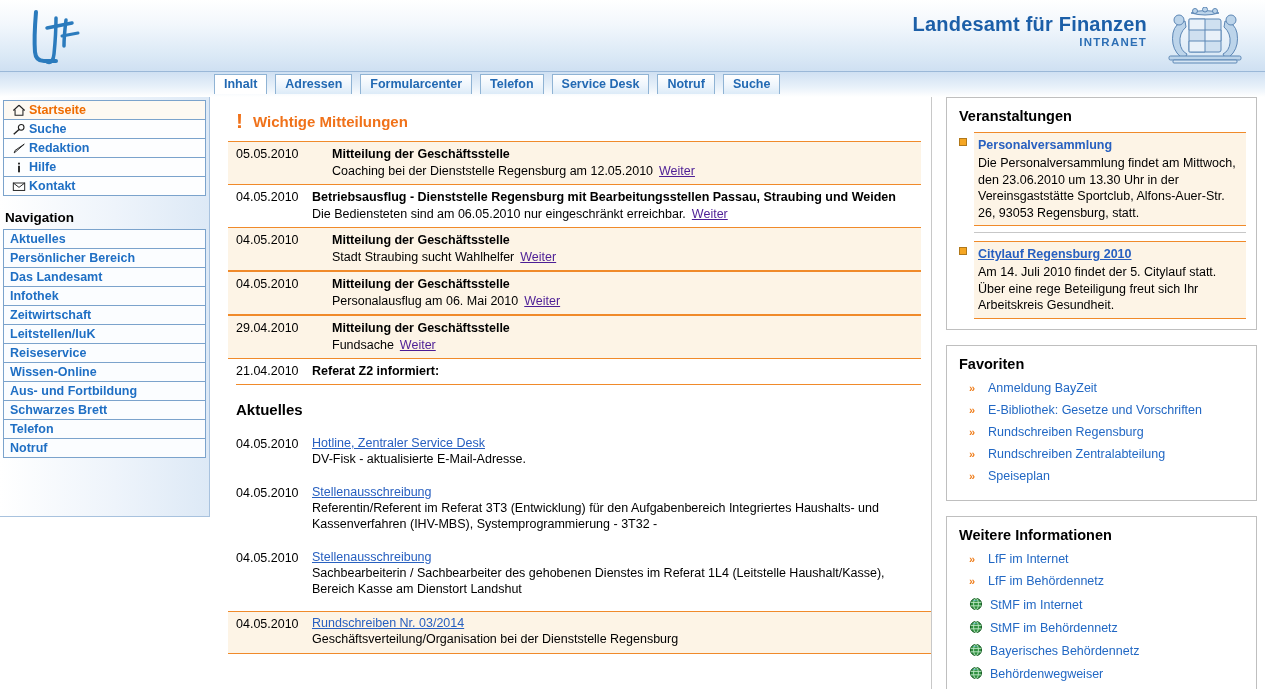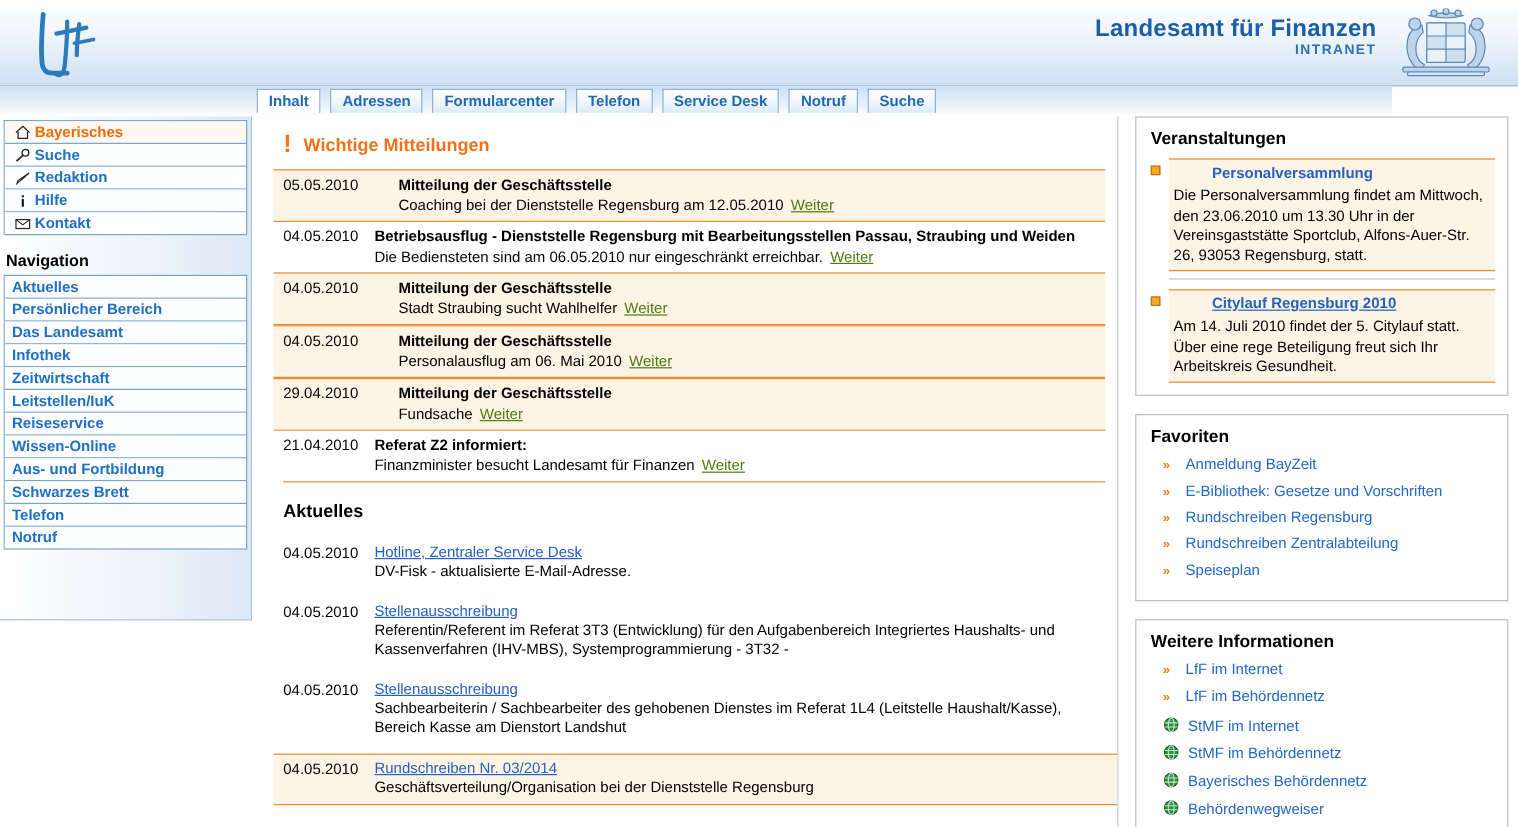--- a/index.html
+++ b/index.html
@@ -34,21 +34,21 @@
     font-size: 11.5px; font-weight: bold; color: #2d6fb5;
     letter-spacing: 1.2px; margin-top: 0;
   }
   #coat-of-arms {
     position: absolute; right: 10px; top: 7px; width: 100px; height: 58px;
   }
 
   
   #tabbar {
     position: absolute; left: 0; top: 72px;
-    width: 1160px; height: 25px;
+    width: 1265px; height: 25px;
     background: linear-gradient(to bottom,#cfe0f2 0%, #e8f1fa 60%, #ffffff 100%);
   }
   #tabbar-inner { position: absolute; left: 214px; top: 2px; display: flex; gap: 8px; }
   .tab {
     height: 20px; padding: 0 9px;
     background: linear-gradient(to bottom,#ffffff 0%, #eef5fc 55%, #dcebf8 100%);
     border: 1px solid #8fb3d4; border-bottom: none;
     font-size: 12.5px; font-weight: bold; color: #2269b3;
     line-height: 19px; white-space: nowrap; cursor: pointer;
   }
@@ -119,21 +119,21 @@
   .msg {
     display: flex; padding: 4px 0 5px 8px;
     font-size: 12.5px; color: #000;
   }
   .msg.alt { background: #fdf4e6; border-top: 1px solid #f08a2a; border-bottom: 1px solid #f08a2a; gap: 20px; }
   .msg.plain { background: #ffffff; }
   .msg-date { flex: 0 0 76px; font-size: 12.5px; color: #000; padding-top: 1px; }
   .msg-body { flex: 1; }
   .msg-head { font-weight: bold; font-size: 12.5px; line-height: 16px; }
   .msg-text { font-size: 12.5px; line-height: 16px; margin-top: 1px; }
-  .weiter { color: #4d7c0f; text-decoration: underline; cursor: pointer; margin-left: 6px; }
+  .weiter { color: #4c1d95; text-decoration: underline; cursor: pointer; margin-left: 6px; }
 
   #aktuelles-sep { height: 1px; background: #f08a2a; margin: 0 10px 0 8px; }
   #aktuelles-title { font-size: 15px; font-weight: bold; color: #000; margin: 16px 0 14px 8px; }
 
   .akt {
     display: flex; padding: 4px 0 6px 8px;
     font-size: 12.5px;
   }
   .akt.alt { background: #fdf4e6; border-top: 1px solid #f08a2a; border-bottom: 1px solid #f08a2a; }
   .akt-date { flex: 0 0 76px; padding-top: 1px; }
@@ -154,21 +154,21 @@
   .panel-title { font-size: 14.5px; font-weight: bold; color: #000; margin: 2px 0 8px 2px; }
 
   .event { padding-left: 2px; }
   .event-row { display: flex; gap: 7px; }
   .sq {
     width: 8px; height: 8px; flex: 0 0 8px;
     background: #f5a623; border: 1px solid #b0781a;
     margin-top: 6px;
   }
   .event-main { flex: 1; border-top: 1px solid #f08a2a; border-bottom: 1px solid #f08a2a; background: #fdf4e6; padding: 2px 4px 4px 4px; }
-  .event-link { font-size: 12.5px; font-weight: bold; color: #2860c0; text-decoration: underline; cursor: pointer; margin-left: 32px; }
+  .event-link { font-size: 12.5px; font-weight: bold; color: #2860c0; text-decoration: underline; cursor: pointer; }
   .event-link.nounder { text-decoration: none; }
   .event-text { font-size: 12.5px; line-height: 16.5px; color: #000; margin-top: 2px; }
   .event-divider { height: 1px; background: #c7c7c7; margin: 6px 0 8px 17px; }
 
   .linklist { list-style: none; margin: 0; padding: 0 0 0 12px; }
   .linklist li { display: flex; align-items: baseline; gap: 7px; margin-bottom: 6px; }
   .arrow { color: #ef7d1a; font-size: 11px; font-weight: bold; flex: 0 0 12px; line-height: 16px; }
   .globe { flex: 0 0 14px; width: 14px; height: 14px; position: relative; top: 2px; }
   .llink { font-size: 12.5px; color: #2268c4; cursor: pointer; }
 </style>
@@ -224,21 +224,21 @@
 <div id="page">
 
   <div id="sidebar">
     <div id="quicklinks">
         <div class="ql-item active">
           <span class="ql-icon">
             <svg viewBox="0 0 16 14" width="14" height="13">
               <path d="M8 1 L1.5 7 M8 1 L14.5 7 M3.5 6.2 V12.5 H12.5 V6.2" stroke="#222" stroke-width="1.2" fill="none"></path>
             </svg>
           </span>
-          <span class="ql-label">Bayerisches</span>
+          <span class="ql-label">Startseite</span>
         </div>
         <div class="ql-item">
           <span class="ql-icon">
             <svg viewBox="0 0 16 14" width="14" height="13">
               <circle cx="10.5" cy="4.5" r="3.2" stroke="#222" stroke-width="1.3" fill="none"></circle>
               <path d="M8 7 L2 12.5" stroke="#222" stroke-width="1.6"></path>
             </svg>
           </span>
           <span class="ql-label">Suche</span>
         </div>
@@ -324,21 +324,20 @@
           <div class="msg-date">29.04.2010</div>
           <div class="msg-body">
             <div class="msg-head">Mitteilung der Geschäftsstelle</div>
             <div class="msg-text"><span>Fundsache</span><a class="weiter">Weiter</a></div>
           </div>
         </div>
         <div class="msg plain">
           <div class="msg-date">21.04.2010</div>
           <div class="msg-body">
             <div class="msg-head">Referat Z2 informiert:</div>
-            <div class="msg-text"><span>Finanzminister besucht Landesamt für Finanzen</span><a class="weiter">Weiter</a></div>
           </div>
         </div>
       </div>
     <div id="aktuelles-sep"></div>
     <div id="aktuelles-title">Aktuelles</div>
     <div id="akt-list">
         <div class="akt">
           <div class="akt-date">04.05.2010</div>
           <div class="akt-body"><a class="akt-link">Hotline, Zentraler Service Desk</a><div class="akt-text">DV-Fisk - aktualisierte E-Mail-Adresse.</div></div>
         </div>

